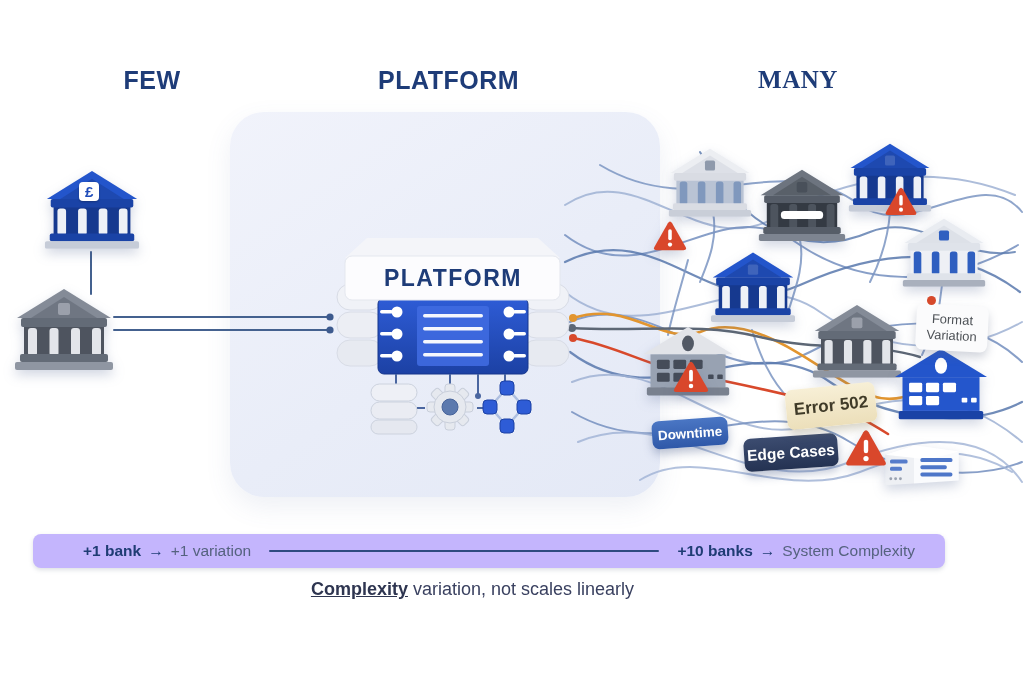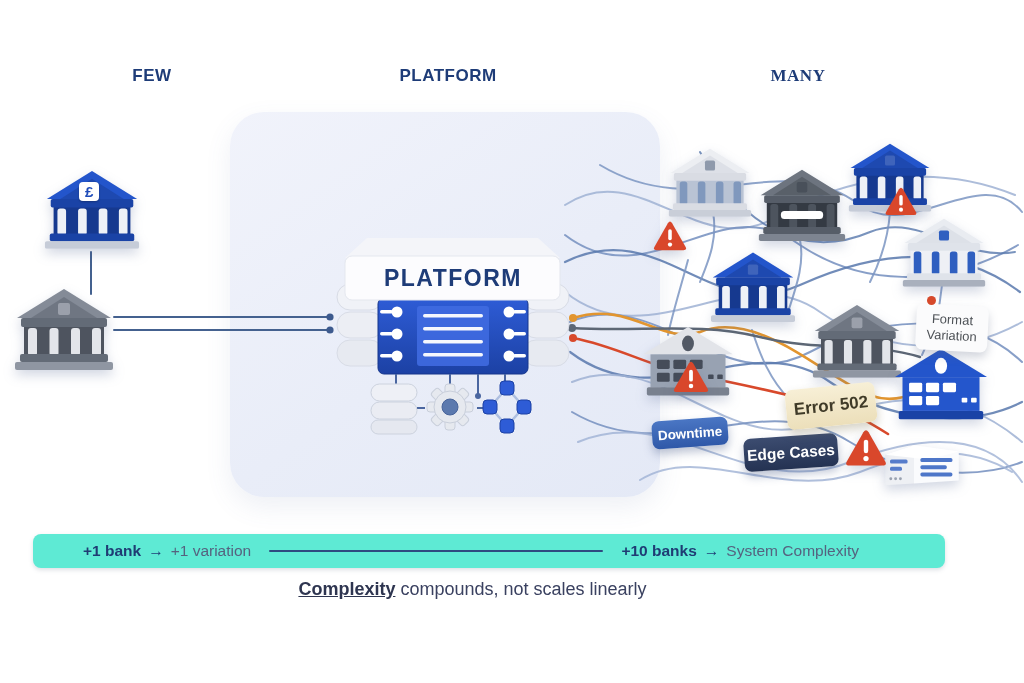--- a/index.html
+++ b/index.html
@@ -2,21 +2,21 @@
 <html><head>
 <meta charset="utf-8">
 <style>
   html,body{margin:0;padding:0;}
   body{
     width:1024px;height:683px;position:relative;overflow:hidden;
     background:#ffffff;font-family:"Liberation Sans",sans-serif;
   }
   .hdr{
     position:absolute;top:66px;text-align:center;
-    font-size:17px;font-weight:bold;color:#1e3c78;letter-spacing:.5px;
+    font-size:25px;font-weight:bold;color:#1e3c78;letter-spacing:.5px;
   }
   #hdr-few{left:102px;width:100px;}
   #hdr-platform{left:378px;width:140px;}
   #hdr-many{left:748px;width:100px;font-family:Liberation Serif, serif;}
 
   .platform-card{
     position:absolute;left:230px;top:112px;width:430px;height:385px;
     border-radius:34px;
     background:linear-gradient(145deg,#f1f3fb 0%,#e9edf8 55%,#e4e9f6 100%);
     box-shadow:0 10px 26px rgba(90,110,160,.10);
@@ -54,26 +54,26 @@
     background:linear-gradient(180deg,#f7efd6,#ecdfba);color:#3f3a28;transform:rotate(-6deg);
     box-shadow:0 5px 10px rgba(120,110,70,.30);}
   #badge-format{left:916px;top:305px;width:72px;height:46px;font-size:13px;font-weight:normal;
     background:#fbfbfc;color:#4d5156;transform:rotate(3deg);line-height:16px;
     box-shadow:0 5px 10px rgba(90,100,130,.28);flex-direction:column;}
   .red-dot{position:absolute;left:927px;top:296px;width:9px;height:9px;border-radius:50%;
     background:#d6492b;z-index:7;}
 
   .legend-bar{
     position:absolute;left:33px;top:534px;width:912px;height:34px;
-    background:#5eead4;border-radius:8px;box-shadow:0 2px 4px rgba(120,130,150,.25);
+    background:#c4b5fd;border-radius:8px;box-shadow:0 2px 4px rgba(120,130,150,.25);
     display:flex;align-items:center;padding:0;box-sizing:border-box;z-index:8;
     font-size:15.5px;color:#55627f;
   }
   .legend-bar .lead{margin-left:50px;}
-  .legend-bar .tail{margin-right:86px;}
+  .legend-bar .tail{margin-right:30px;}
   .legend-bar b{color:#1f3c74;font-weight:bold;}
   .legend-bar .arr{color:#1f3c74;font-weight:bold;margin:0 7px;}
   .legend-bar .divider{flex:1;height:2px;background:#2e4a80;margin:0 18px;border-radius:1px;}
 
   .caption{
     position:absolute;left:0;top:579px;width:945px;text-align:center;z-index:8;
     font-size:18px;color:#3a4160;
   }
   .caption b{color:#2e3550;text-decoration:underline;}
 </style>
@@ -332,13 +332,13 @@
 <div class="legend-bar">
   <span class="lead">
     <b>+1 bank</b><span class="arr">→</span><span>+1 variation</span>
   </span>
   <span class="divider"></span>
   <span class="tail">
     <b>+10 banks</b><span class="arr">→</span><span>System Complexity</span>
   </span>
 </div>
 
-<div class="caption"><b>Complexity</b><span> compounds, not scales linearly</span></div>
+<div class="caption"><b>Complexity</b><span> variation, not scales linearly</span></div>
 
 </body></html>

